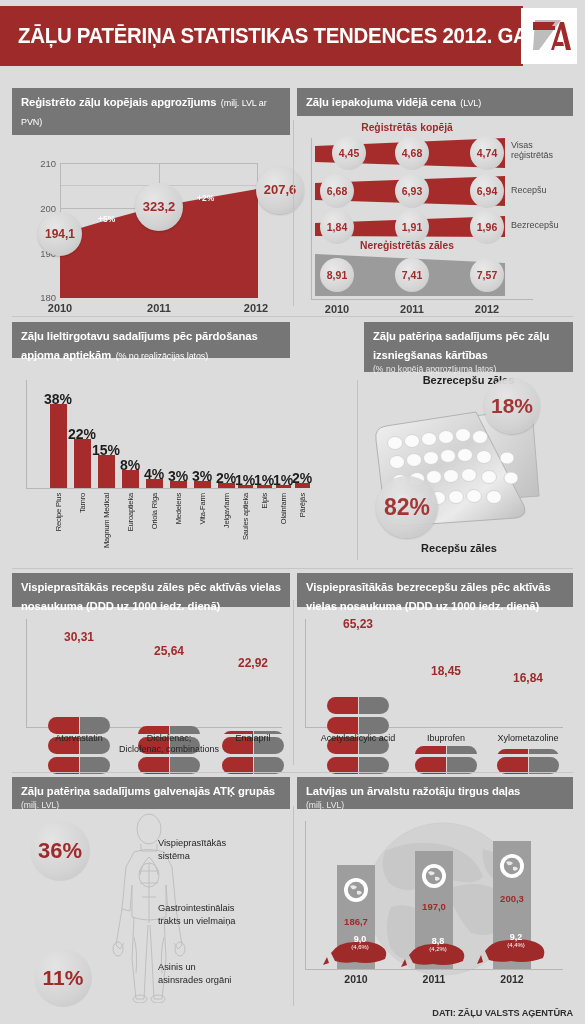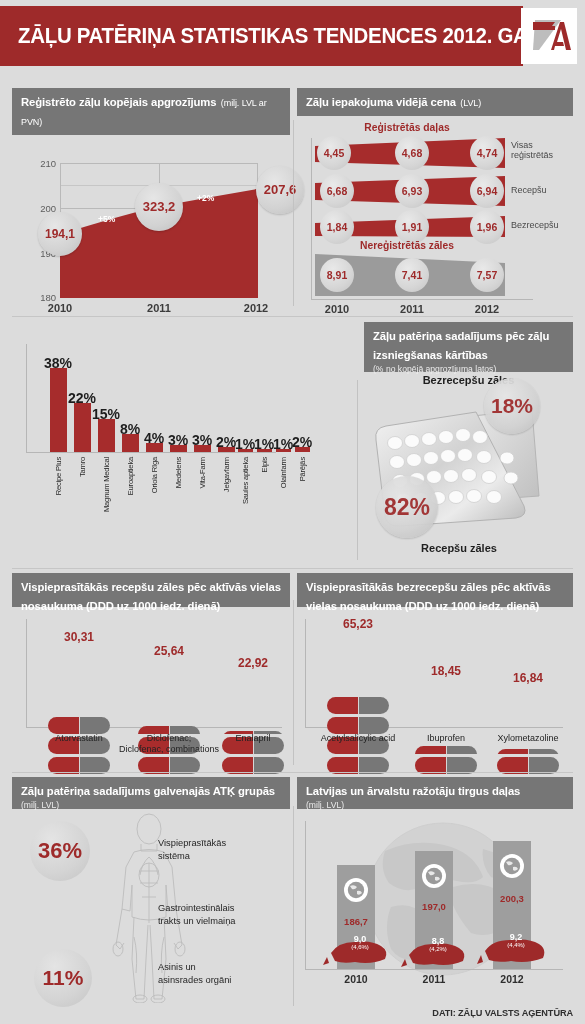--- a/index.html
+++ b/index.html
@@ -196,29 +196,29 @@
 </div>
 
 <div class="divider-v" style="left:293px;top:120px;height:186px;"></div>
 
 <div class="panel" style="left:297px;top:88px;width:276px;height:226px;">
   <div class="sec-head">
     <span class="t">Zāļu iepakojuma vidējā cena</span>
     <span class="sub">(LVL)</span>
   </div>
   <div class="body-area" style="height:196px;">
-    <div class="price-cap" style="position:absolute;left:20px;top:6px;width:180px;">Reģistrētās daļas</div>
+    <div class="price-cap" style="position:absolute;left:20px;top:6px;width:180px;">Reģistrētās kopējā</div>
     <div class="axis-l" style="left:14px;top:22px;width:1px;height:162px;"></div>
     <div class="axis-l" style="left:14px;top:183px;width:222px;height:1px;"></div>
 
     <div class="price-row" style="position:absolute;left:18px;top:22px;width:190px;height:30px;">
       <svg width="190" height="30" style="position:absolute;left:0;top:0;">
         <path d="M0,8 L190,0 L190,30 L0,24 Z" fill="#a62c2c"></path>
       </svg>
-      <div class="pbub" style="left:19px;">4,45</div>
+      <div class="pbub" style="left:34px;">4,45</div>
       <div class="pbub" style="left:97px;">4,68</div>
       <div class="pbub" style="left:172px;">4,74</div>
     </div>
     <div class="price-lab" style="left:214px;top:24px;">
       <span>Visas reģistrētās</span>
     </div>
 
     <div class="price-row" style="position:absolute;left:18px;top:60px;width:190px;height:30px;">
       <svg width="190" height="30" style="position:absolute;left:0;top:0;">
         <path d="M0,7 L190,0 L190,30 L0,24 Z" fill="#a62c2c"></path>
@@ -252,20 +252,24 @@
 
     <div class="ac-xlabel" style="left:40px;top:183px;">2010</div>
     <div class="ac-xlabel" style="left:115px;top:183px;">2011</div>
     <div class="ac-xlabel" style="left:190px;top:183px;">2012</div>
   </div>
 </div>
 
 <div class="divider-h" style="left:12px;top:316px;width:561px;"></div>
 
 <div class="panel" style="left:12px;top:322px;width:278px;height:240px;">
+  <div class="sec-head" style="height:36px;">
+    <span class="t">Zāļu lieltirgotavu sadalījums pēc pārdošanas apjoma aptiekām</span>
+    <span class="sub">(% no realizācijas latos)</span>
+  </div>
   <div class="body-area" style="height:200px;">
     <div style="position:absolute;left:14px;top:22px;width:252px;height:170px;">
       <div class="axis-l" style="left:0;top:0;width:1px;height:108px;"></div>
       <div class="axis-l" style="left:0;top:108px;width:250px;height:1px;"></div>
       <div class="bars" style="position:absolute;left:0;top:0;width:252px;height:108px;">
         <div class="bar" style="left:24px;width:17px;height:84px;"></div>
         <div class="bar" style="left:48px;width:17px;height:49px;"></div>
         <div class="bar" style="left:72px;width:17px;height:33px;"></div>
         <div class="bar" style="left:96px;width:17px;height:18px;"></div>
         <div class="bar" style="left:120px;width:17px;height:9px;"></div>

